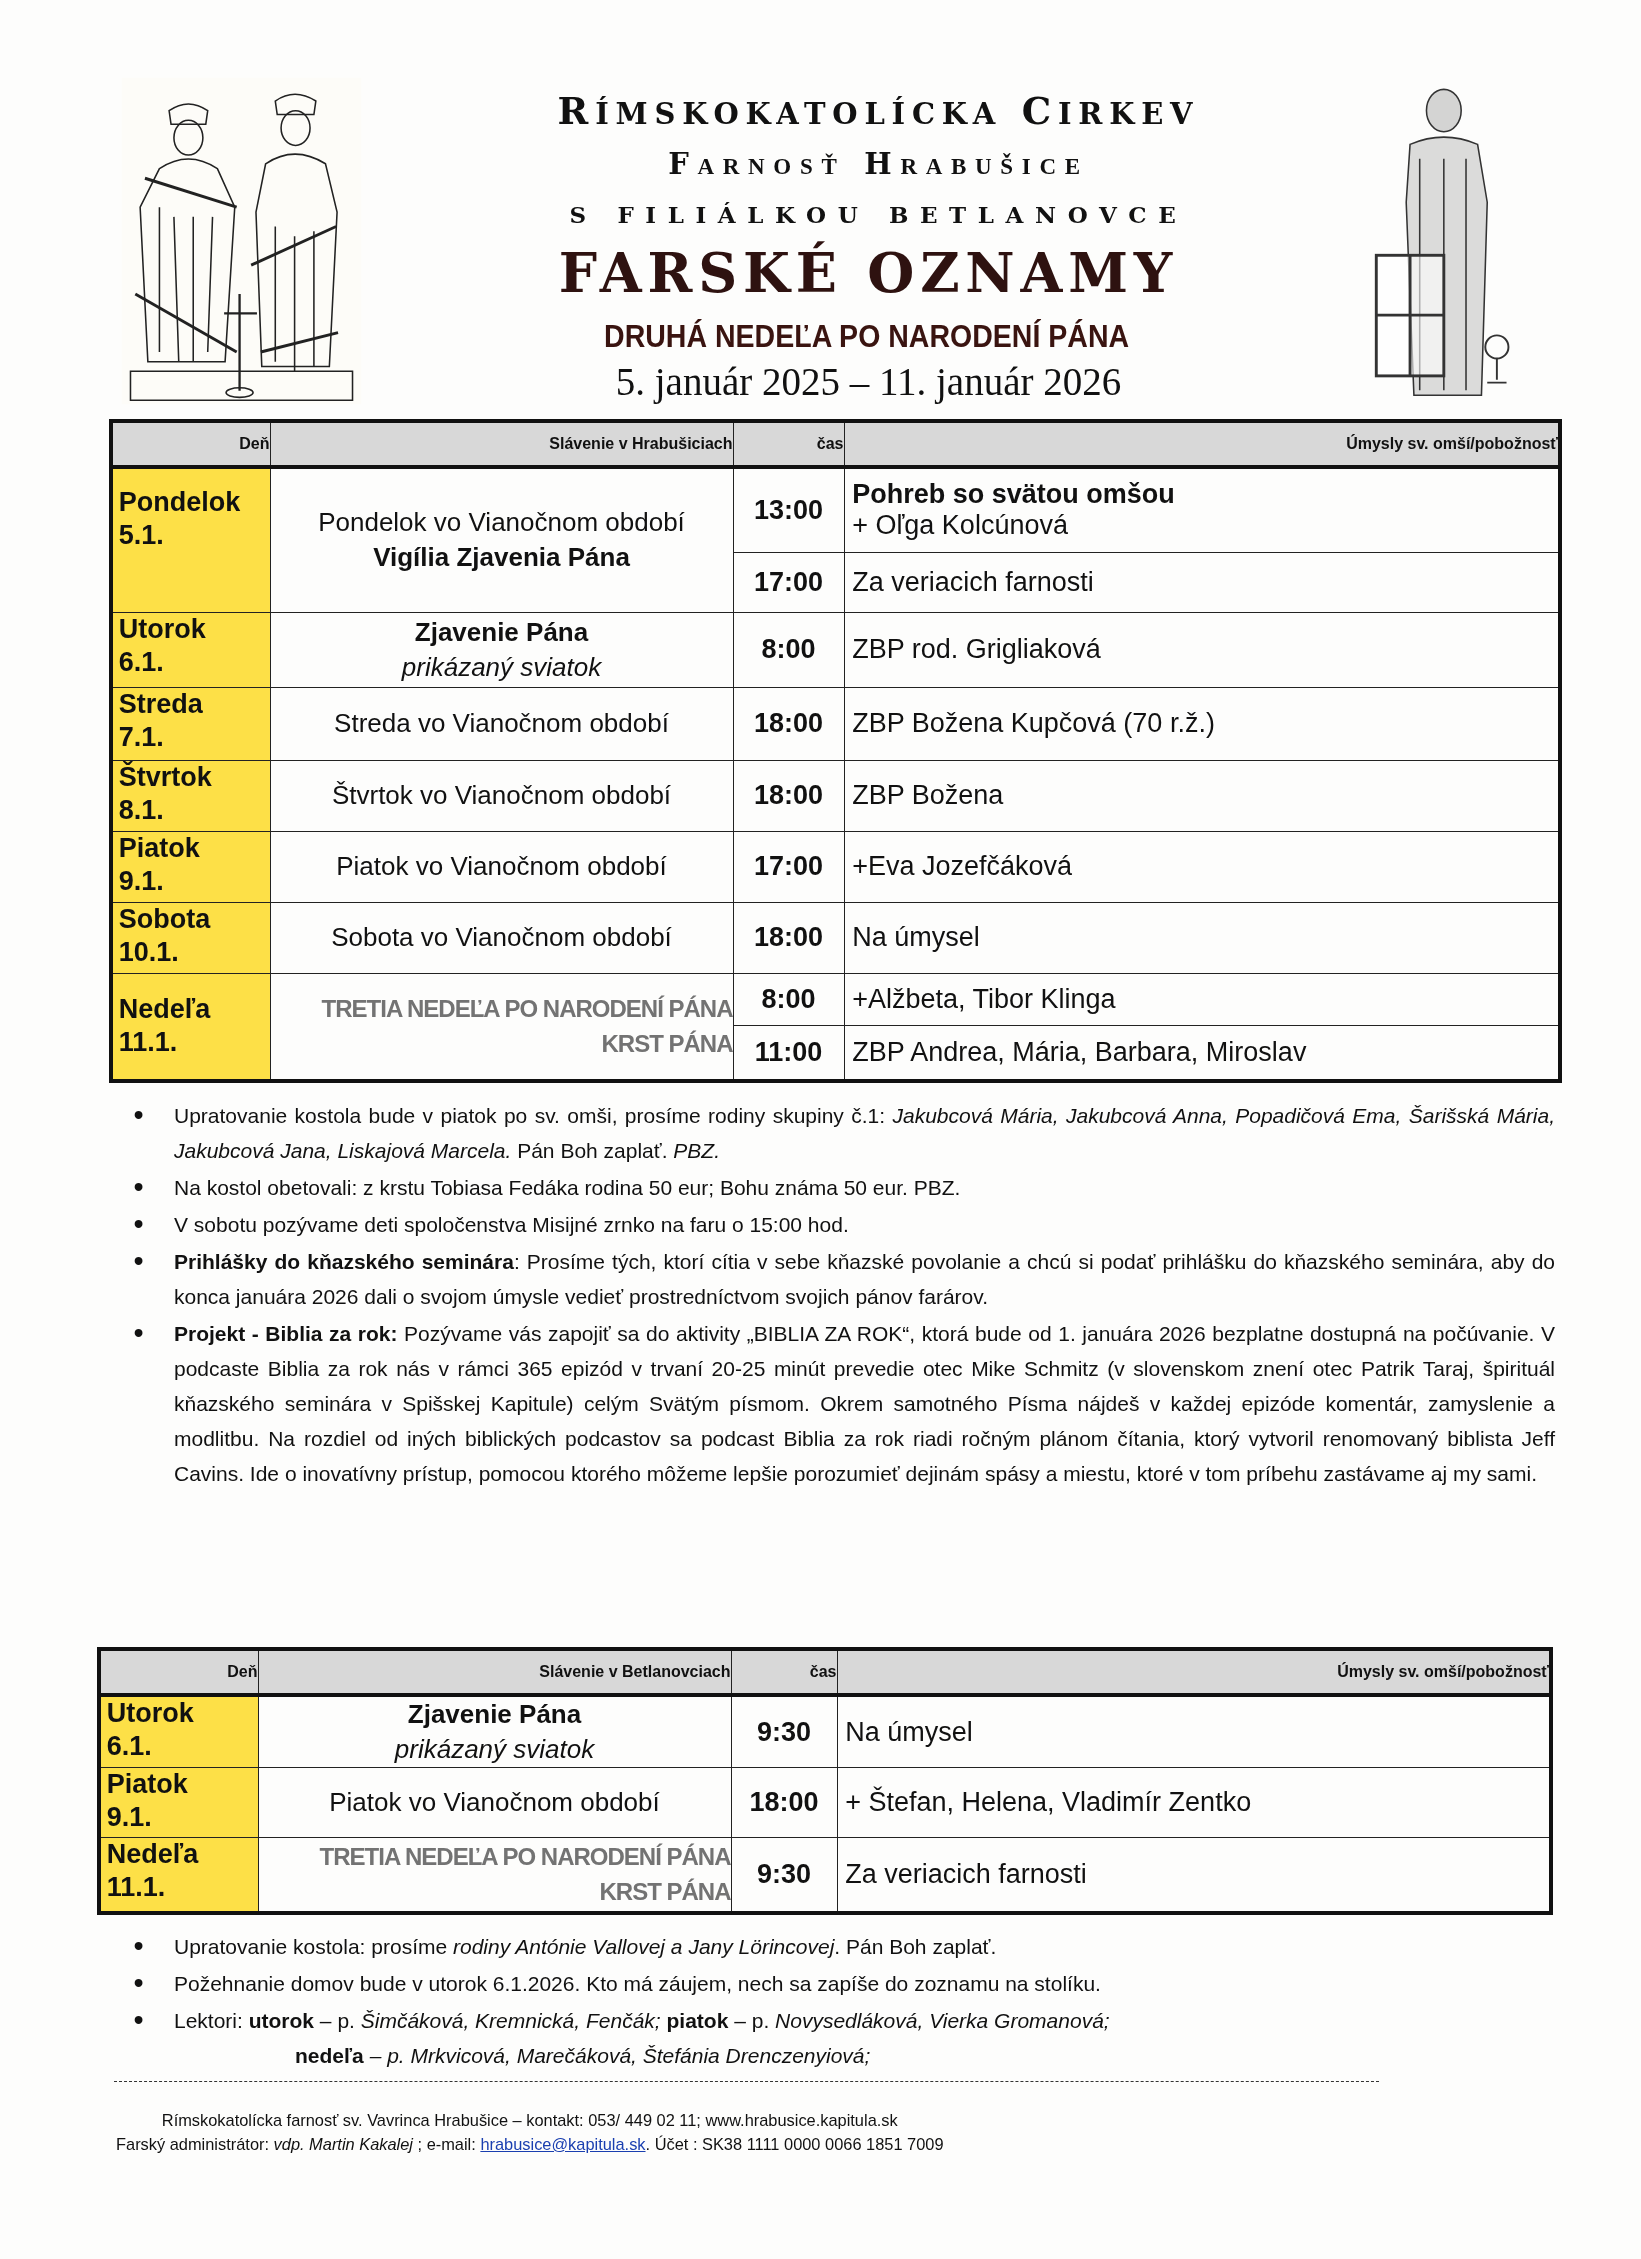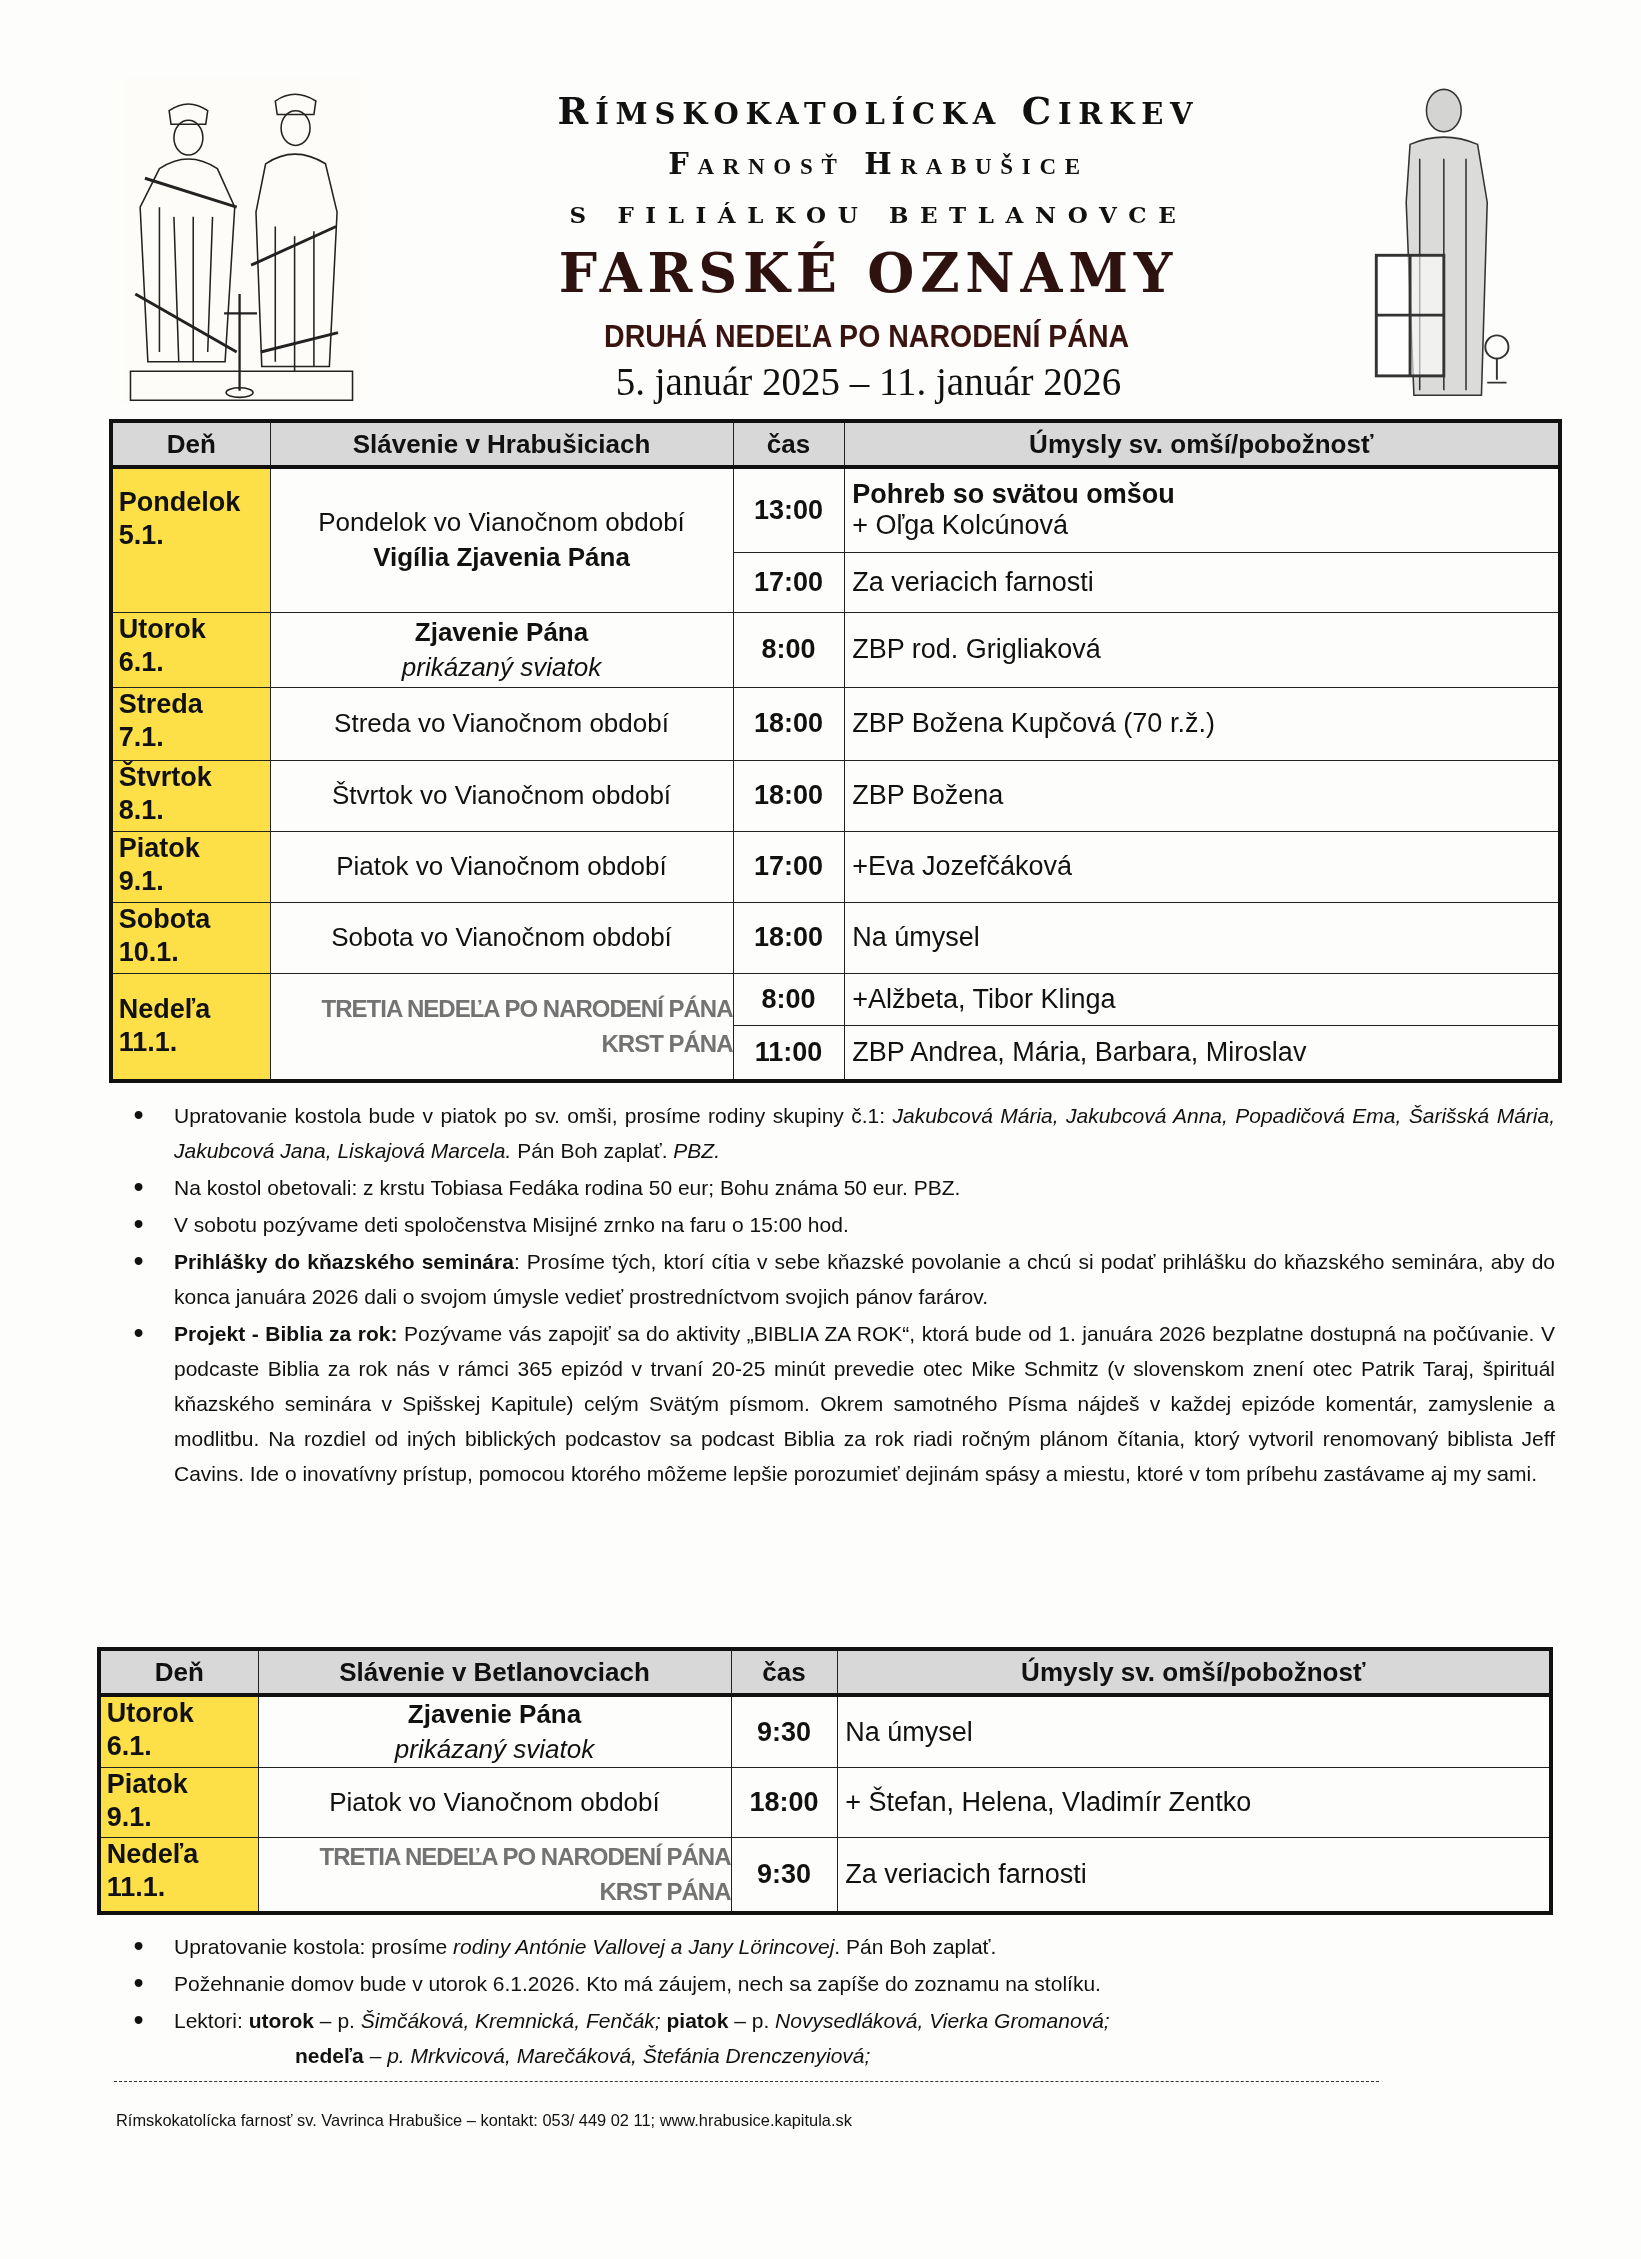--- a/index.html
+++ b/index.html
@@ -20,22 +20,22 @@
   .h3 { top: 201px; font-size: 23px; letter-spacing: 11.6px; padding-left: 58px; }
   .h4 { top: 241px; font-size: 54px; letter-spacing: 5.8px; color: #2e1210; padding-left: 48px; }
   .h5 { top: 319px; font-family: "Liberation Sans", sans-serif; font-size: 31px; color: #3a1410;
         letter-spacing: 0; padding-left: 48px; transform: scaleX(0.92); }
   .h6 { top: 359px; font-family: "Liberation Serif", serif; font-weight: normal; font-size: 39px; padding-left: 48px; }
 
   
   table.sched { position: absolute; border-collapse: collapse; border: 4.8px solid #111;
                 font-family: "Liberation Sans", sans-serif; }
   table.sched td, table.sched th { border: 1.9px solid #222; padding: 0; vertical-align: middle; }
-  table.sched th { background: #d8d8d8; font-size: 26px; font-weight: bold; height: 42px;
-                   border-bottom: 4.8px solid #111; }
+  table.sched th { background: #d8d8d8; font-size: 16px; font-weight: bold; height: 42px;
+                   border-bottom: 4.8px solid #111; text-align: right; }
   .day { background: #fde047; font-weight: bold; font-size: 27px; line-height: 33px;
          padding-left: 5.8px !important; text-align: left; vertical-align: top !important; }
   .day span { display: block; }
   .celeb { text-align: center; font-size: 26px; line-height: 35px; }
   .celeb .b { font-weight: bold; display: block; }
   .celeb .i { font-style: italic; display: block; }
   .celeb .n { display: block; }
   .celeb .red { color: #737373; font-weight: bold; display: block; font-size: 24px;
                 letter-spacing: -1px; font-family: "Liberation Sans", sans-serif; text-align: right; }
   .time { text-align: center; font-size: 27px; font-weight: bold; }
@@ -306,15 +306,18 @@
     <li><span>Požehnanie domov bude v utorok 6.1.2026. Kto má záujem, nech sa zapíše do zoznamu na stolíku.</span></li>
     <li>
       <span>Lektori:  </span><span class="bd">utorok</span><span> – p. </span><span class="it">Šimčáková, Kremnická, Fenčák;</span><span class="bd"> piatok</span><span> – p. </span><span class="it">Novysedláková, Vierka Gromanová;</span>
       <span class="indent-line"><span class="bd">nedeľa</span><span class="it"> – p. Mrkvicová, Marečáková, Štefánia Drenczenyiová;</span></span>
     </li>
   </ul>
 
   <div class="divider"></div>
   <div class="footer">
     <div>Rímskokatolícka farnosť  sv. Vavrinca  Hrabušice – kontakt: 053/ 449 02 11; www.hrabusice.kapitula.sk</div>
+    <div>
+      <span>Farský administrátor: </span><span class="it">vdp. Martin Kakalej</span><span> ;  e-mail: </span><a>hrabusice@kapitula.sk</a><span>. Účet : SK38 1111 0000 0066 1851 7009</span>
+    </div>
   </div>
 </div>
 
 
 </body></html>

